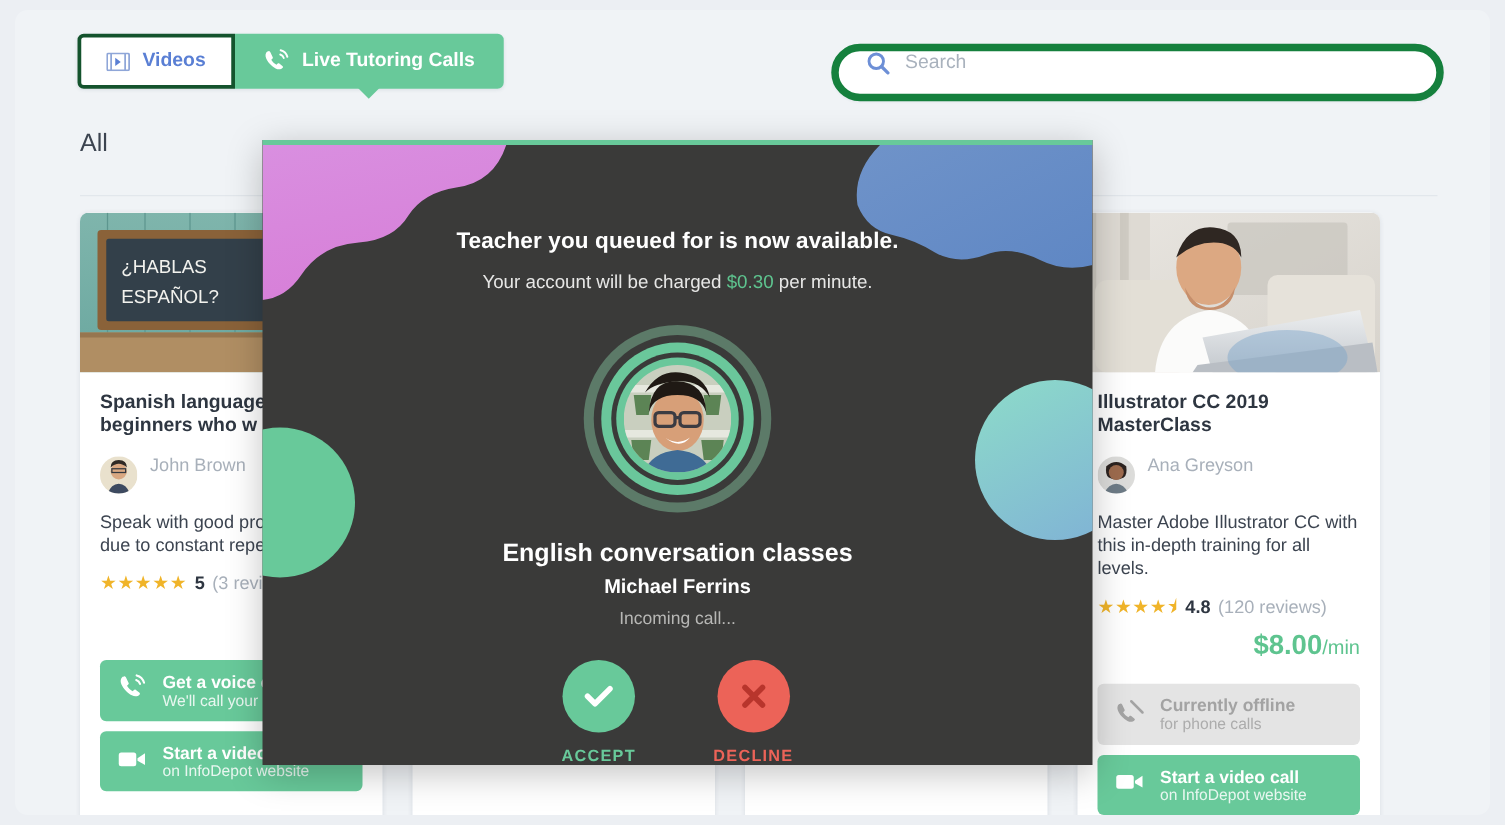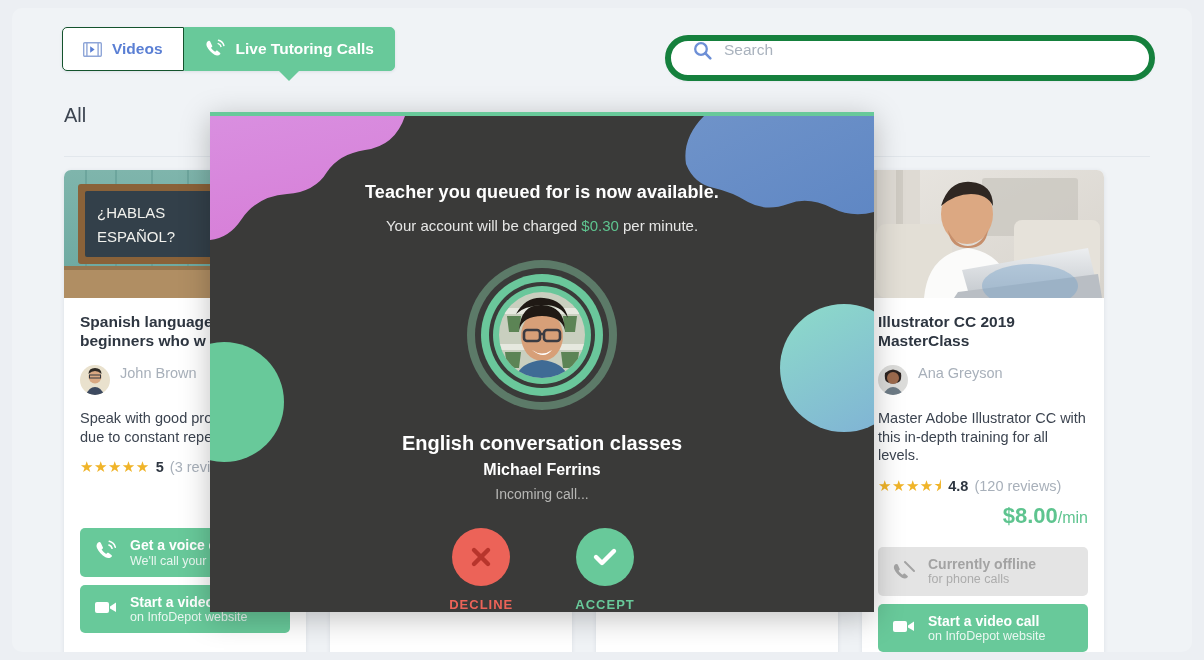--- a/index.html
+++ b/index.html
@@ -26,21 +26,21 @@
     display: flex; height: 44px;
     border-radius: 5px; overflow: visible;
     box-shadow: 0 1px 3px rgba(40,60,90,.10);
   }
   .tab {
     display: flex; align-items: center; gap: 10px;
     padding: 0 20px; height: 44px;
     font-size: 15.5px; font-weight: bold;
     cursor: pointer; position: relative;
     background: #ffffff; color: #5a7fd4;
-    border: 1px solid #14532d;
+    border: 3px solid #14532d;
   }
   .tab:first-child { border-radius: 5px 0 0 5px; }
   .tab.active {
     background: #68c99a; color: #ffffff; border-color: #68c99a;
     border-radius: 0 5px 5px 0;
   }
   .tab.active::after {
     content: ""; position: absolute; left: 50%; bottom: -11px;
     transform: translateX(-50%);
     border-left: 12px solid transparent;
@@ -487,33 +487,33 @@
           </svg>
         </div>
       </div>
 
       <div class="m-course">English conversation classes</div>
       <div class="m-teacher">Michael Ferrins</div>
       <div class="m-status">Incoming call...</div>
 
       <div class="actions">
         <div class="action">
+          <div class="acircle accept">
+            <svg width="28" height="24" viewBox="0 0 28 24">
+              <polyline points="5,12 11,18 23,6" fill="none" stroke="#ffffff" stroke-width="4.4" stroke-linecap="round" stroke-linejoin="round"></polyline>
+            </svg>
+          </div>
+          <div class="alabel accept">ACCEPT</div>
+        </div>
+        <div class="action">
           <div class="acircle decline">
             <svg width="26" height="26" viewBox="0 0 26 26">
               <line x1="6" y1="6" x2="20" y2="20" stroke="#b8352c" stroke-width="4.4" stroke-linecap="round"></line>
               <line x1="20" y1="6" x2="6" y2="20" stroke="#b8352c" stroke-width="4.4" stroke-linecap="round"></line>
             </svg>
           </div>
           <div class="alabel decline">DECLINE</div>
         </div>
-        <div class="action">
-          <div class="acircle accept">
-            <svg width="28" height="24" viewBox="0 0 28 24">
-              <polyline points="5,12 11,18 23,6" fill="none" stroke="#ffffff" stroke-width="4.4" stroke-linecap="round" stroke-linejoin="round"></polyline>
-            </svg>
-          </div>
-          <div class="alabel accept">ACCEPT</div>
-        </div>
       </div>
     </div>
   </div>
 
 </div>
 
 </body></html>

